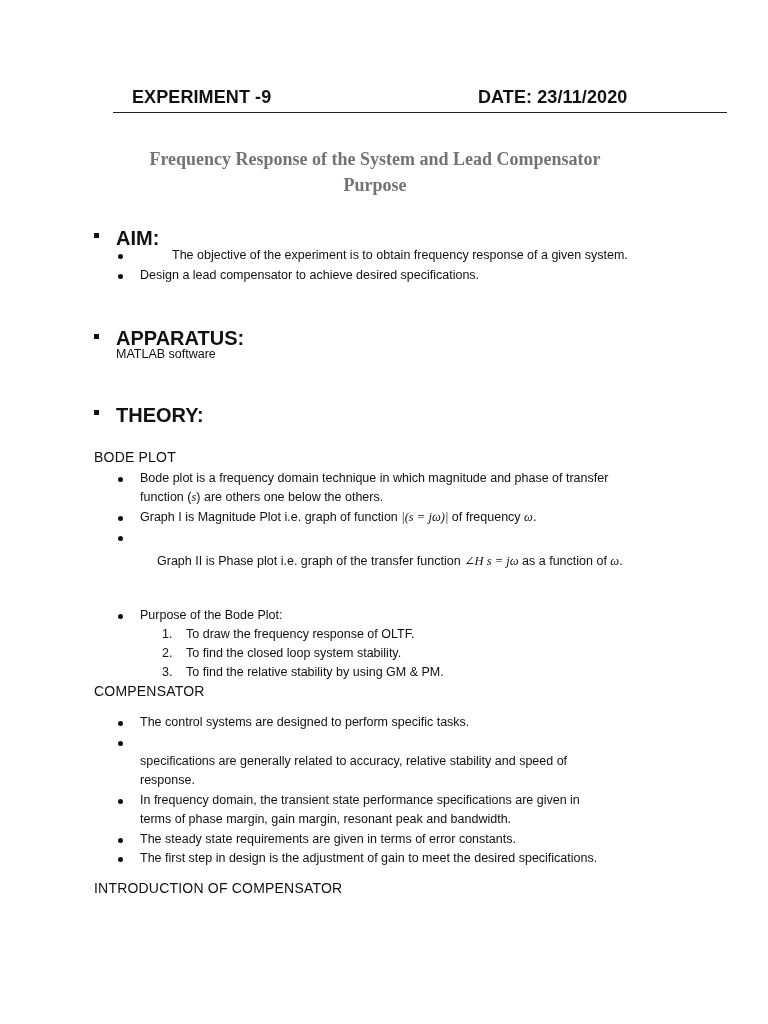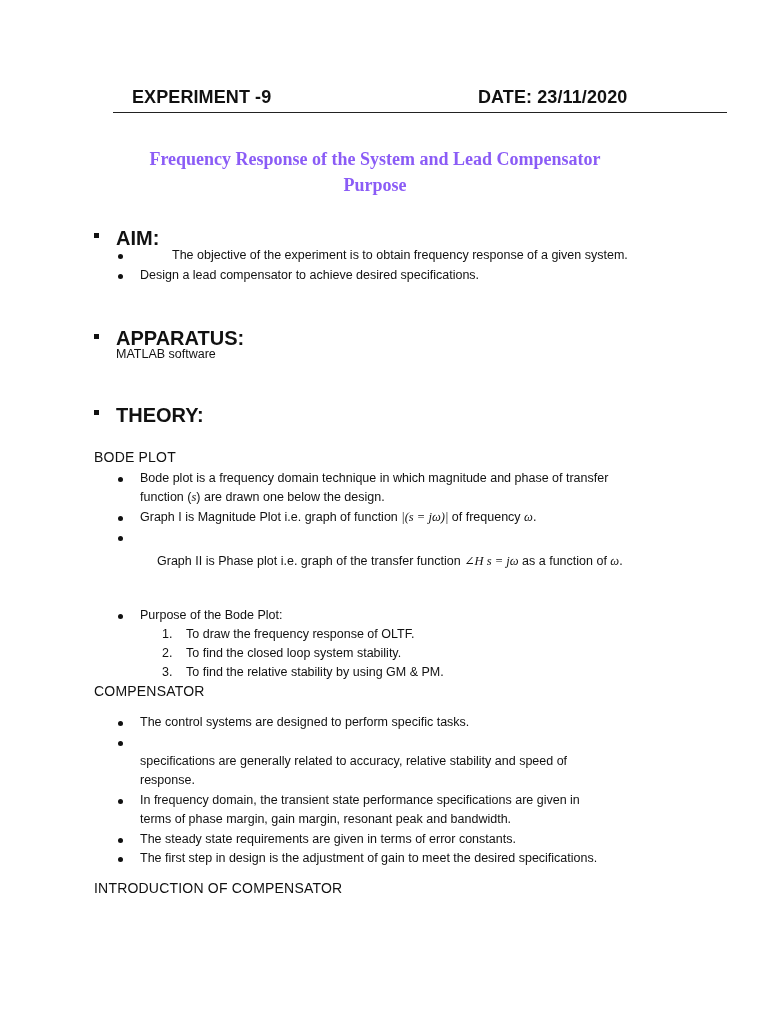--- a/index.html
+++ b/index.html
@@ -40,21 +40,21 @@
 
     .title {
       position: absolute;
       left: 110px; top: 146px;
       width: 530px;
       text-align: center;
       font-family: "Liberation Serif", "DejaVu Serif", serif;
       font-weight: bold;
       font-size: 18px;
       line-height: 26px;
-      color: #8b5cf6;
+      color: #737373;
       white-space: normal;
     }
 
     .sec-head {
       font-size: 20px; font-weight: bold;
     }
     .sq-bullet {
       position: absolute;
       width: 5px; height: 5px;
       background: #111;
@@ -102,21 +102,21 @@
   <div class="abs sec-head" style="left:116px; top:327px;">APPARATUS:</div>
   <div class="abs body-text" style="left:116px; top:345px;">MATLAB software</div>
 
   <div class="sq-bullet" style="left:94px; top:410px;"></div>
   <div class="abs sec-head" style="left:116px; top:404px;">THEORY:</div>
 
   <div class="abs subhead" style="left:94px; top:449px;">BODE PLOT</div>
 
   <div class="dot" style="left:118px; top:477px;"></div>
   <div class="abs body-text" style="left:140px; top:469px;">Bode plot is a frequency domain technique in which magnitude and phase of transfer</div>
-  <div class="abs body-text" style="left:140px; top:488px;"><span>function (</span><span class="math">s</span><span>) are drawn one below the design.</span></div>
+  <div class="abs body-text" style="left:140px; top:488px;"><span>function (</span><span class="math">s</span><span>) are others one below the others.</span></div>
 
   <div class="dot" style="left:118px; top:516px;"></div>
   <div class="abs body-text" style="left:140px; top:508px;"><span>Graph I is Magnitude Plot i.e. graph of function </span><span class="math">|(s = jω)|</span><span> of frequency </span><span class="math">ω</span><span>.</span></div>
 
   <div class="dot" style="left:118px; top:536px;"></div>
   <div class="abs body-text" style="left:140px; top:552px;margin-left:17px;"><span> Graph II is Phase plot i.e. graph of the transfer function </span><span class="math">∠H s = jω</span><span> as a function of </span><span class="math">ω</span><span>.</span></div>
 
   <div class="dot" style="left:118px; top:614px;"></div>
   <div class="abs body-text bold" style="left:140px; top:606px;">Purpose of the Bode Plot:</div>
 

